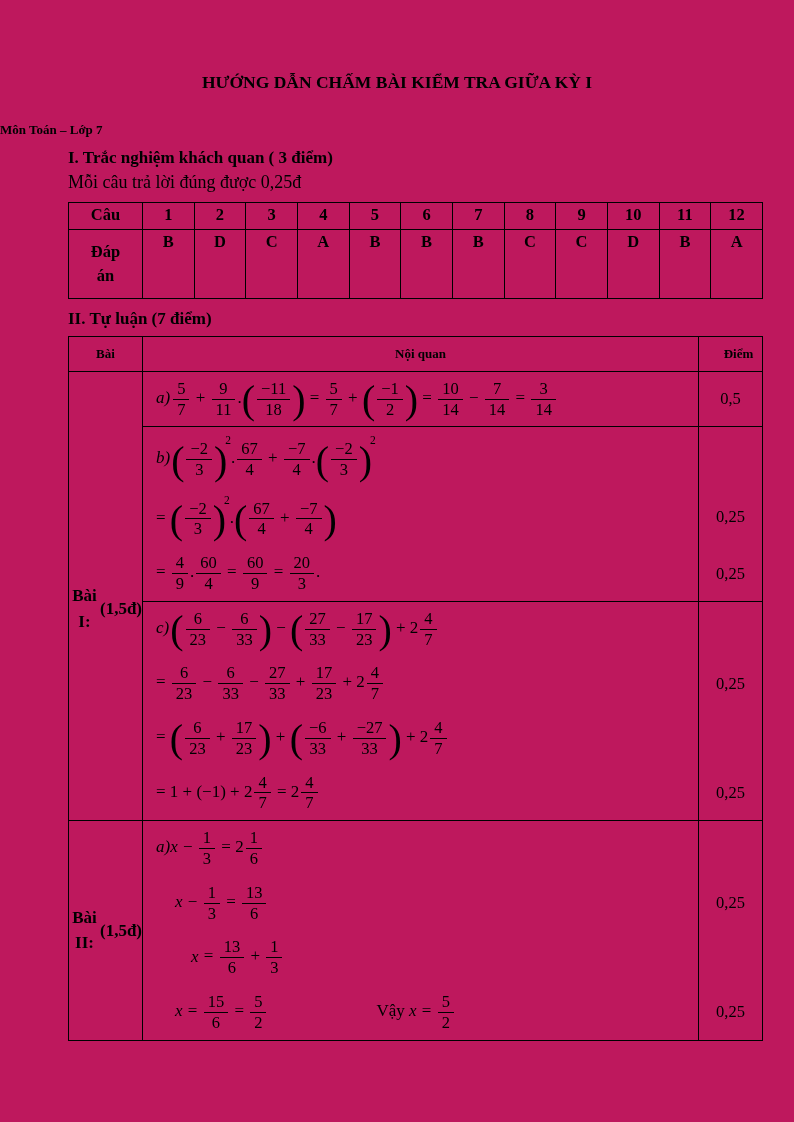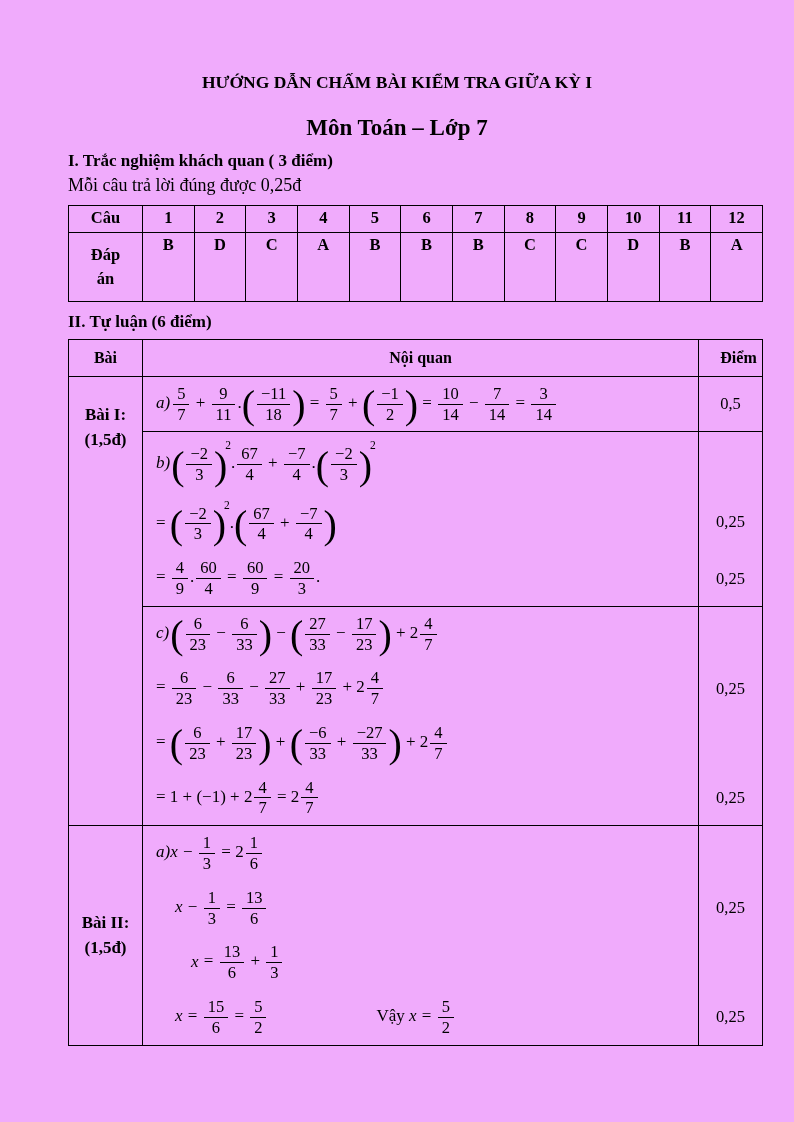--- a/index.html
+++ b/index.html
@@ -1,51 +1,51 @@
 <!DOCTYPE html>
 <html><head>
 <meta charset="utf-8">
 <style>
   html,body{margin:0;padding:0;background:#fff;}
   .page{
-    width:794px;height:1122px;background:#f0abfc;color:#000;
+    width:794px;height:1122px;background:#be185d;color:#000;
     font-family:"Liberation Serif","DejaVu Serif",serif;
     box-sizing:border-box;padding-top:72px;overflow:hidden;position:relative;
   }
   .title{text-align:center;font-weight:bold;font-size:17.5px;}
-  .subtitle{text-align:center;font-weight:bold;font-size:23px;margin-top:22px;}
+  .subtitle{font-weight:bold;font-size:13px;margin-top:29px;}
   .year{text-align:center;font-size:17px;margin-top:5px;}
   .content{margin-left:68px;width:695px;}
   .sech{font-weight:bold;font-size:17px;margin-top:10px;}
   .note{font-size:18px;margin:4px 0 9px 0;}
 
   
   table.mcq{border-collapse:collapse;width:100%;table-layout:fixed;}
   table.mcq td{
     border:1.5px solid #000;text-align:center;font-weight:bold;
     font-size:16.5px;padding:2px 0;vertical-align:top;box-sizing:border-box;margin-left:45px;
   }
   table.mcq tr.r1 td{height:27px;}
   table.mcq tr.r2 td{height:50px;}
   table.mcq td.lab{padding:10px 13px;line-height:1.45;}
 
   
   .essay{border:1.5px solid #000;margin-top:7px;}
   .ehead{display:flex;border-bottom:1.5px solid #000;}
-  .eh{font-weight:bold;font-size:16px;text-align:center;padding:9px 0;box-sizing:border-box;}
+  .eh{font-weight:bold;font-size:13px;text-align:center;padding:9px 0;box-sizing:border-box;}
   .ehb{width:74px;border-right:1.5px solid #000;}
   .ehn{flex:1;}
   .ehd{width:64px;border-left:1.5px solid #000;padding-left:16px;}
 
   .problem{display:flex;}
   .problem + .problem{border-top:1.5px solid #000;}
   .plabel{
     width:74px;border-right:1.5px solid #000;box-sizing:border-box;
     font-weight:bold;font-size:17px;text-align:center;
-    display:flex;flex-direction:column;align-items:center;line-height:1.5;
+    display:flex;flex-direction:row;align-items:center;line-height:1.5;
   }
   .problem0 .plabel{padding-top:25px;}
   .problem1 .plabel{justify-content:center;}
   .prows{flex:1;display:flex;flex-direction:column;}
   .prow{display:flex;flex-direction:column;}
   .prow.bt{border-top:1.5px solid #000;}
   .linerow{display:flex;flex:1 0 auto;}
   .lcontent{flex:1;padding:7px 6px 7px 13px;display:flex;align-items:center;}
   .lcontent.ind1{padding-left:32px;}
   .lcontent.ind2{padding-left:48px;}
@@ -118,21 +118,21 @@
             <td>B</td>
             <td>C</td>
             <td>C</td>
             <td>D</td>
             <td>B</td>
             <td>A</td>
           </tr>
         </tbody>
     </table>
 
-    <div class="sech">II. Tự luận (6 điểm)</div>
+    <div class="sech">II. Tự luận (7 điểm)</div>
 
     <div class="essay">
       <div class="ehead">
         <div class="eh ehb">Bài</div>
         <div class="eh ehn">Nội quan</div>
         <div class="eh ehd">Điểm</div>
       </div>
       <div id="problems">
           <div class="problem problem0">
             <div class="plabel">

